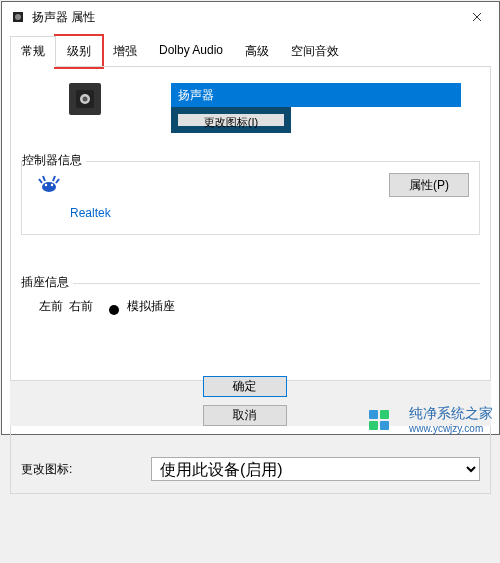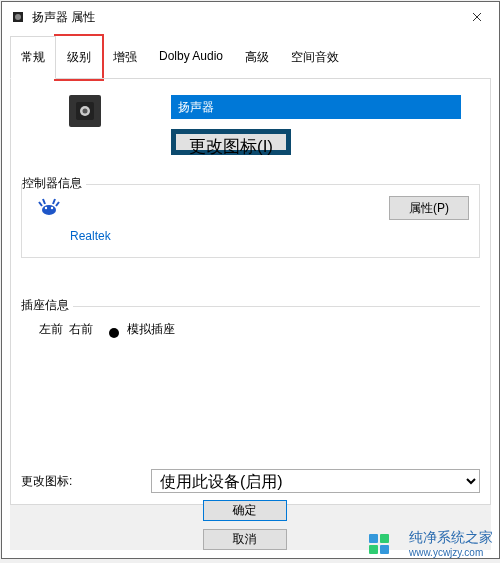--- a/index.html
+++ b/index.html
@@ -1,31 +1,31 @@
 <!DOCTYPE html>
 <html><head>
 <meta charset="utf-8">
 <style>
   * { box-sizing: border-box; font-family: "Microsoft YaHei", "Segoe UI", sans-serif; }
   body { margin: 0; background: #f0f0f0; width: 500px; height: 563px; overflow: hidden; }
-  .window { position: relative; width: 499px; height: 558px; background: #fff; border: 1px solid #666; margin: 1px; }
+  .window { position: relative; width: 499px; height: 434px; background: #fff; border: 1px solid #666; margin: 1px; }
   .titlebar { display: flex; align-items: center; height: 30px; padding: 0 0 0 8px; }
   .titlebar .app-icon { width: 16px; height: 16px; margin-right: 6px; display:flex; align-items:center; justify-content:center; }
   .titlebar .title { font-size: 12px; color: #000; }
   .titlebar .close { margin-left: auto; width: 45px; height: 30px; display: flex; align-items: center; justify-content: center; color: #333; }
   .tabs { display: flex; padding: 4px 8px 0 8px; font-size: 12px; }
-  .tab { padding: 12px 10px; border: 1px solid transparent; border-bottom: none; position: relative; }
+  .tab { padding: 6px 10px; border: 1px solid transparent; border-bottom: none; position: relative; }
   .tab.active { border: 1px solid #d9d9d9; border-bottom: 1px solid #fff; background: #fff; z-index: 2; }
   .tab.highlighted { outline: 2px solid #e53935; outline-offset: 0; }
   .tab-content { border: 1px solid #d9d9d9; margin: 0 8px 0 8px; padding: 10px 10px 10px 10px; position: relative; top: -1px; height: 428px; }
   .row-device { display: flex; align-items: flex-start; margin-top: 6px; }
   .speaker-icon { width: 32px; height: 32px; margin-left: 48px; background: #333; border-radius: 2px; display:flex; align-items:center; justify-content:center; }
   .device-right { margin-left: 70px; flex: 1; }
   .device-name-input { width: 290px; height: 24px; border: 1px solid #0078d7; background: #0078d7; color: #fff; font-size: 12px; padding: 2px 6px; }
-  .change-icon-btn { margin-top: 10px; width: 120px; height: 26px; font-size: 17px; background: #e1e1e1; border: 5px solid #0c4a6e; }
+  .change-icon-btn { width: 120px; height: 26px; font-size: 11px; background: #e1e1e1; border: 7px solid #0c4a6e; }
   .fieldset { border: 1px solid #dcdcdc; margin-top: 28px; padding: 10px 10px 14px 0; position: relative; }
   .fieldset.jack { border: none; border-top: 1px solid #dcdcdc; padding-top:14px; margin-top:48px;}
   .legend { position: absolute; top: -10px; left: 0; background: #fff; padding: 0 4px 0 0; font-size: 12px; }
   .ctrl-row { display: flex; align-items: center; }
   .crab-icon { width: 26px; height: 26px; margin: 0 8px 0 14px; display:flex;align-items:center;justify-content:center; }
   .ctrl-name { font-size: 12px; }
   .ctrl-provider { font-size: 12px; color: #0066cc; margin-left: 48px; margin-top: 8px; }
   .prop-btn { margin-left: auto; width: 80px; height: 24px; font-size: 12px; background: #e1e1e1; border: 1px solid #adadad; }
   .jack-row { font-size: 12px; display:flex; align-items:flex-end; padding-left:18px; gap:6px;}
   .jack-dot { width: 10px; height: 10px; background: #000; border-radius: 50%; margin: 0 2px 0 10px; }

